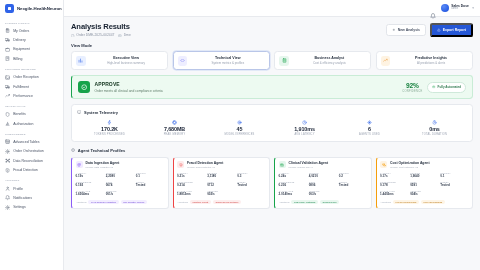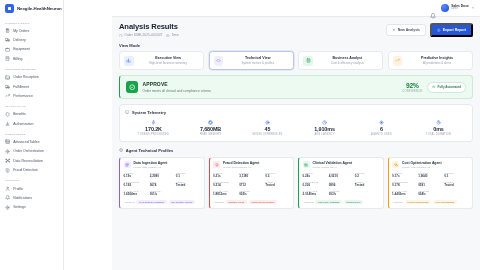--- a/index.html
+++ b/index.html
@@ -52,21 +52,21 @@
     width: 5.2px; height: 5.2px; flex: 0 0 5.2px;
     display: flex; align-items: center; justify-content: center;
     color: #5d6678;
   }
   .nav-item .ico svg { width: 5.2px; height: 5.2px; display:block; }
   .nav-label {
     font-size: 3.5px; color: #4a5365; white-space: nowrap; letter-spacing: -0.02px;
   }
 
   
-  .main { flex: 1 1 auto; height: 270px; background: #f7f8fa; position: relative; overflow: hidden; margin-left: 48px; }
+  .main { flex: 1 1 auto; height: 270px; background: #f7f8fa; position: relative; overflow: hidden; }
 
   .topbar {
     height: 17px; background: #ffffff; border-bottom: 1px solid #e8eaee;
     display: flex; align-items: center; justify-content: flex-end;
     padding: 0 6px; gap: 5px;
   }
   .bell { width: 6px; height: 6px; color: #5d6678; display:block; }
   .user { display: flex; align-items: center; gap: 2.5px; }
   .avatar {
     width: 8px; height: 8px; border-radius: 50%;

